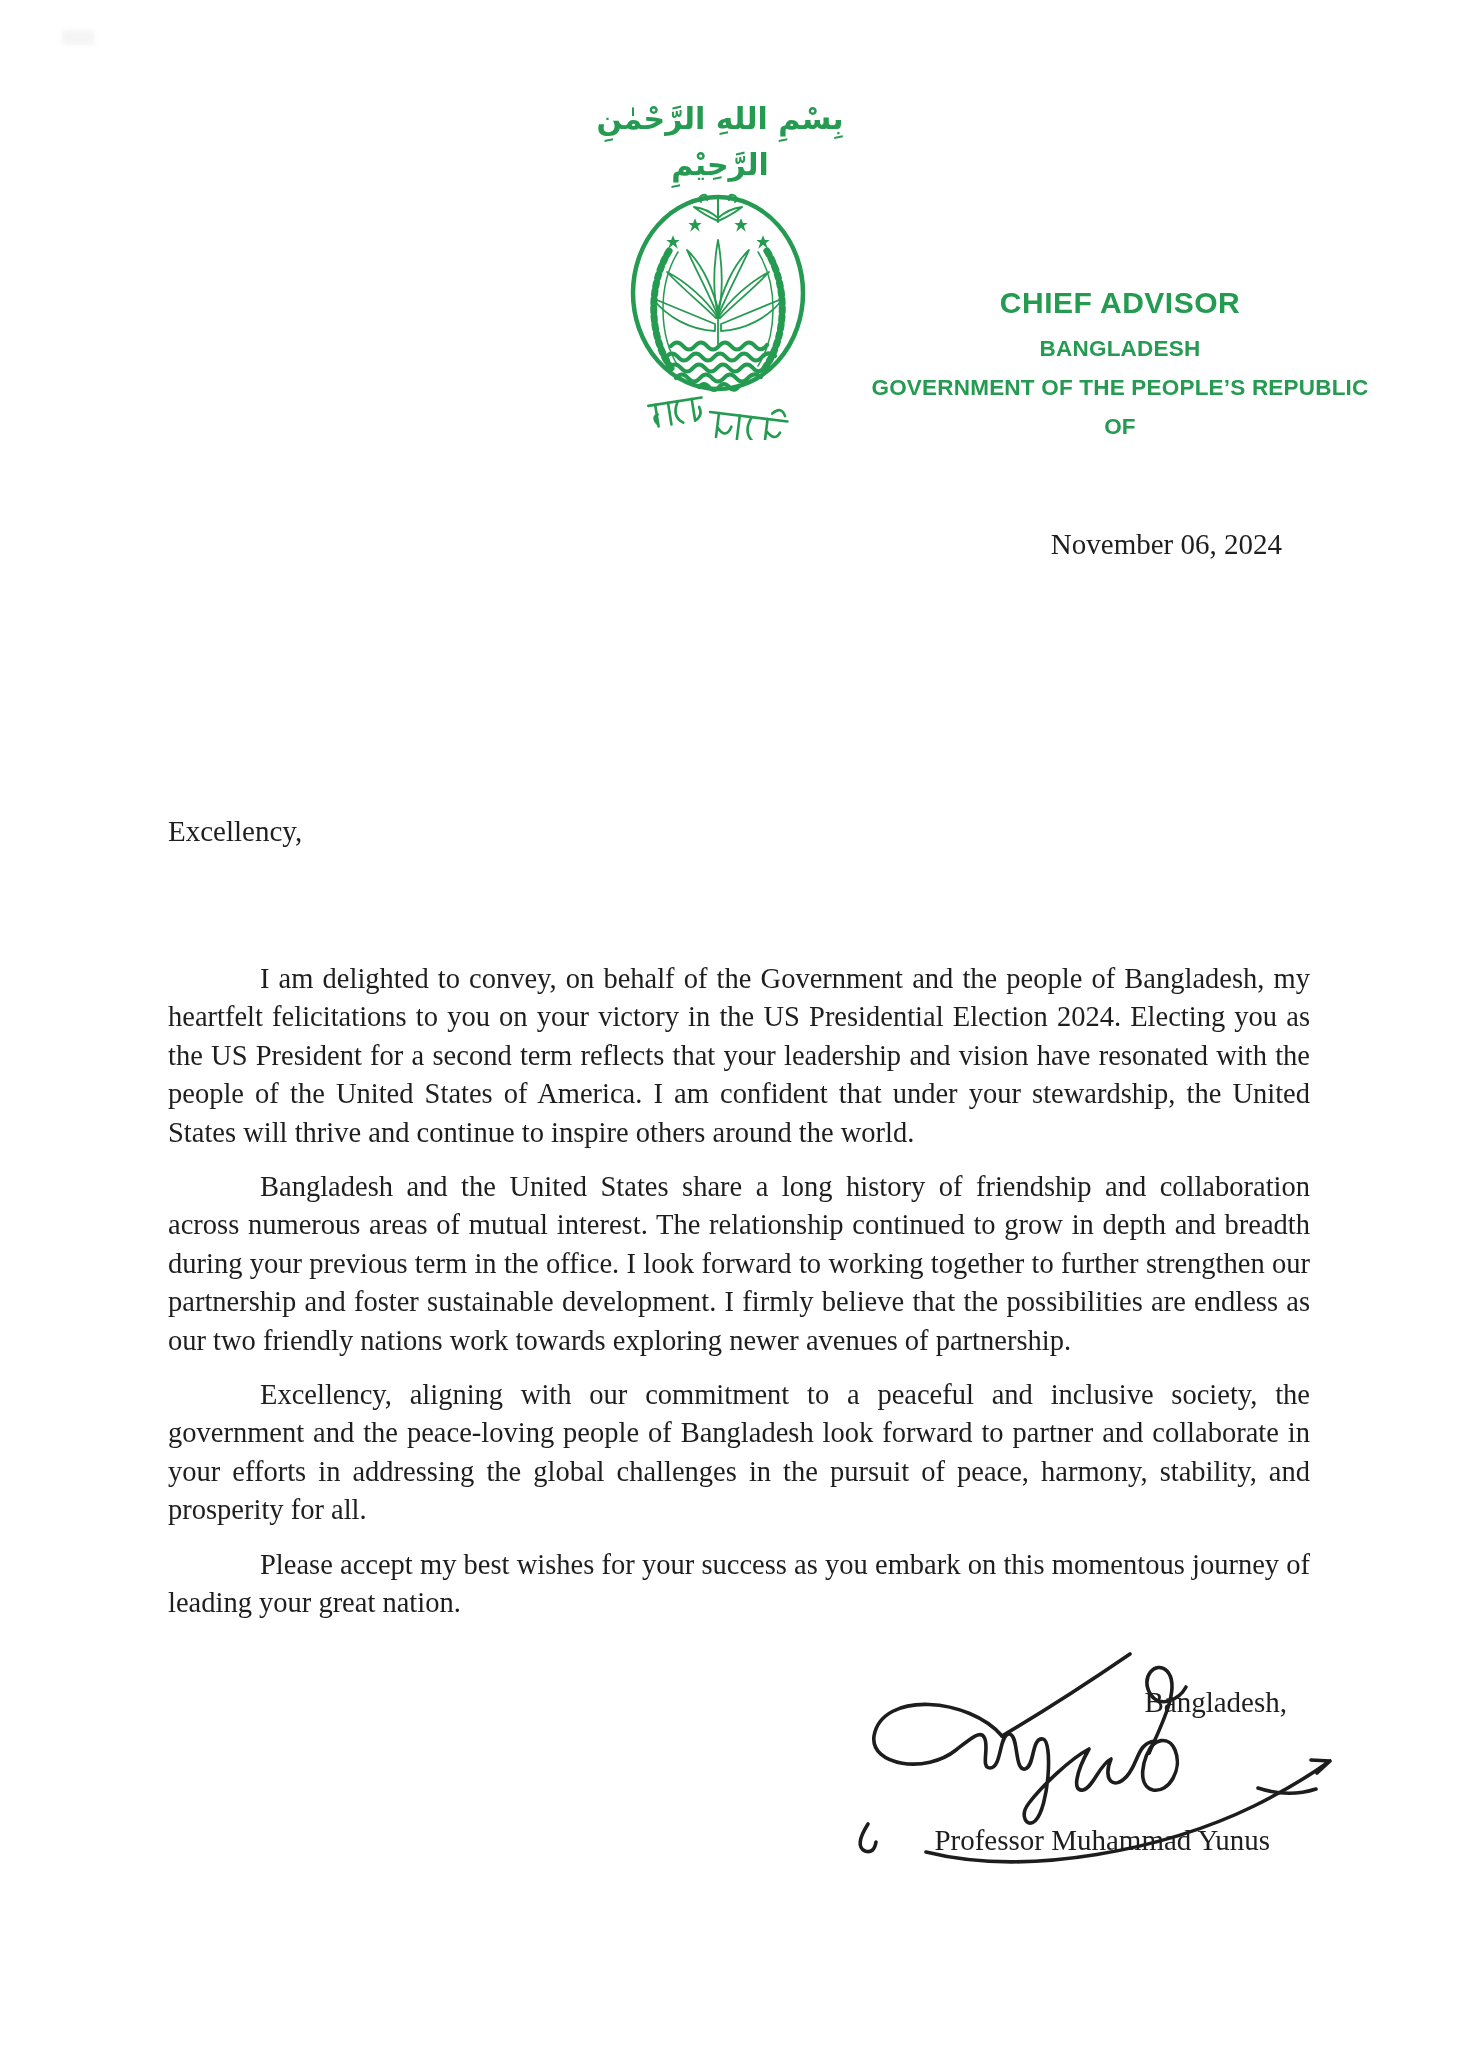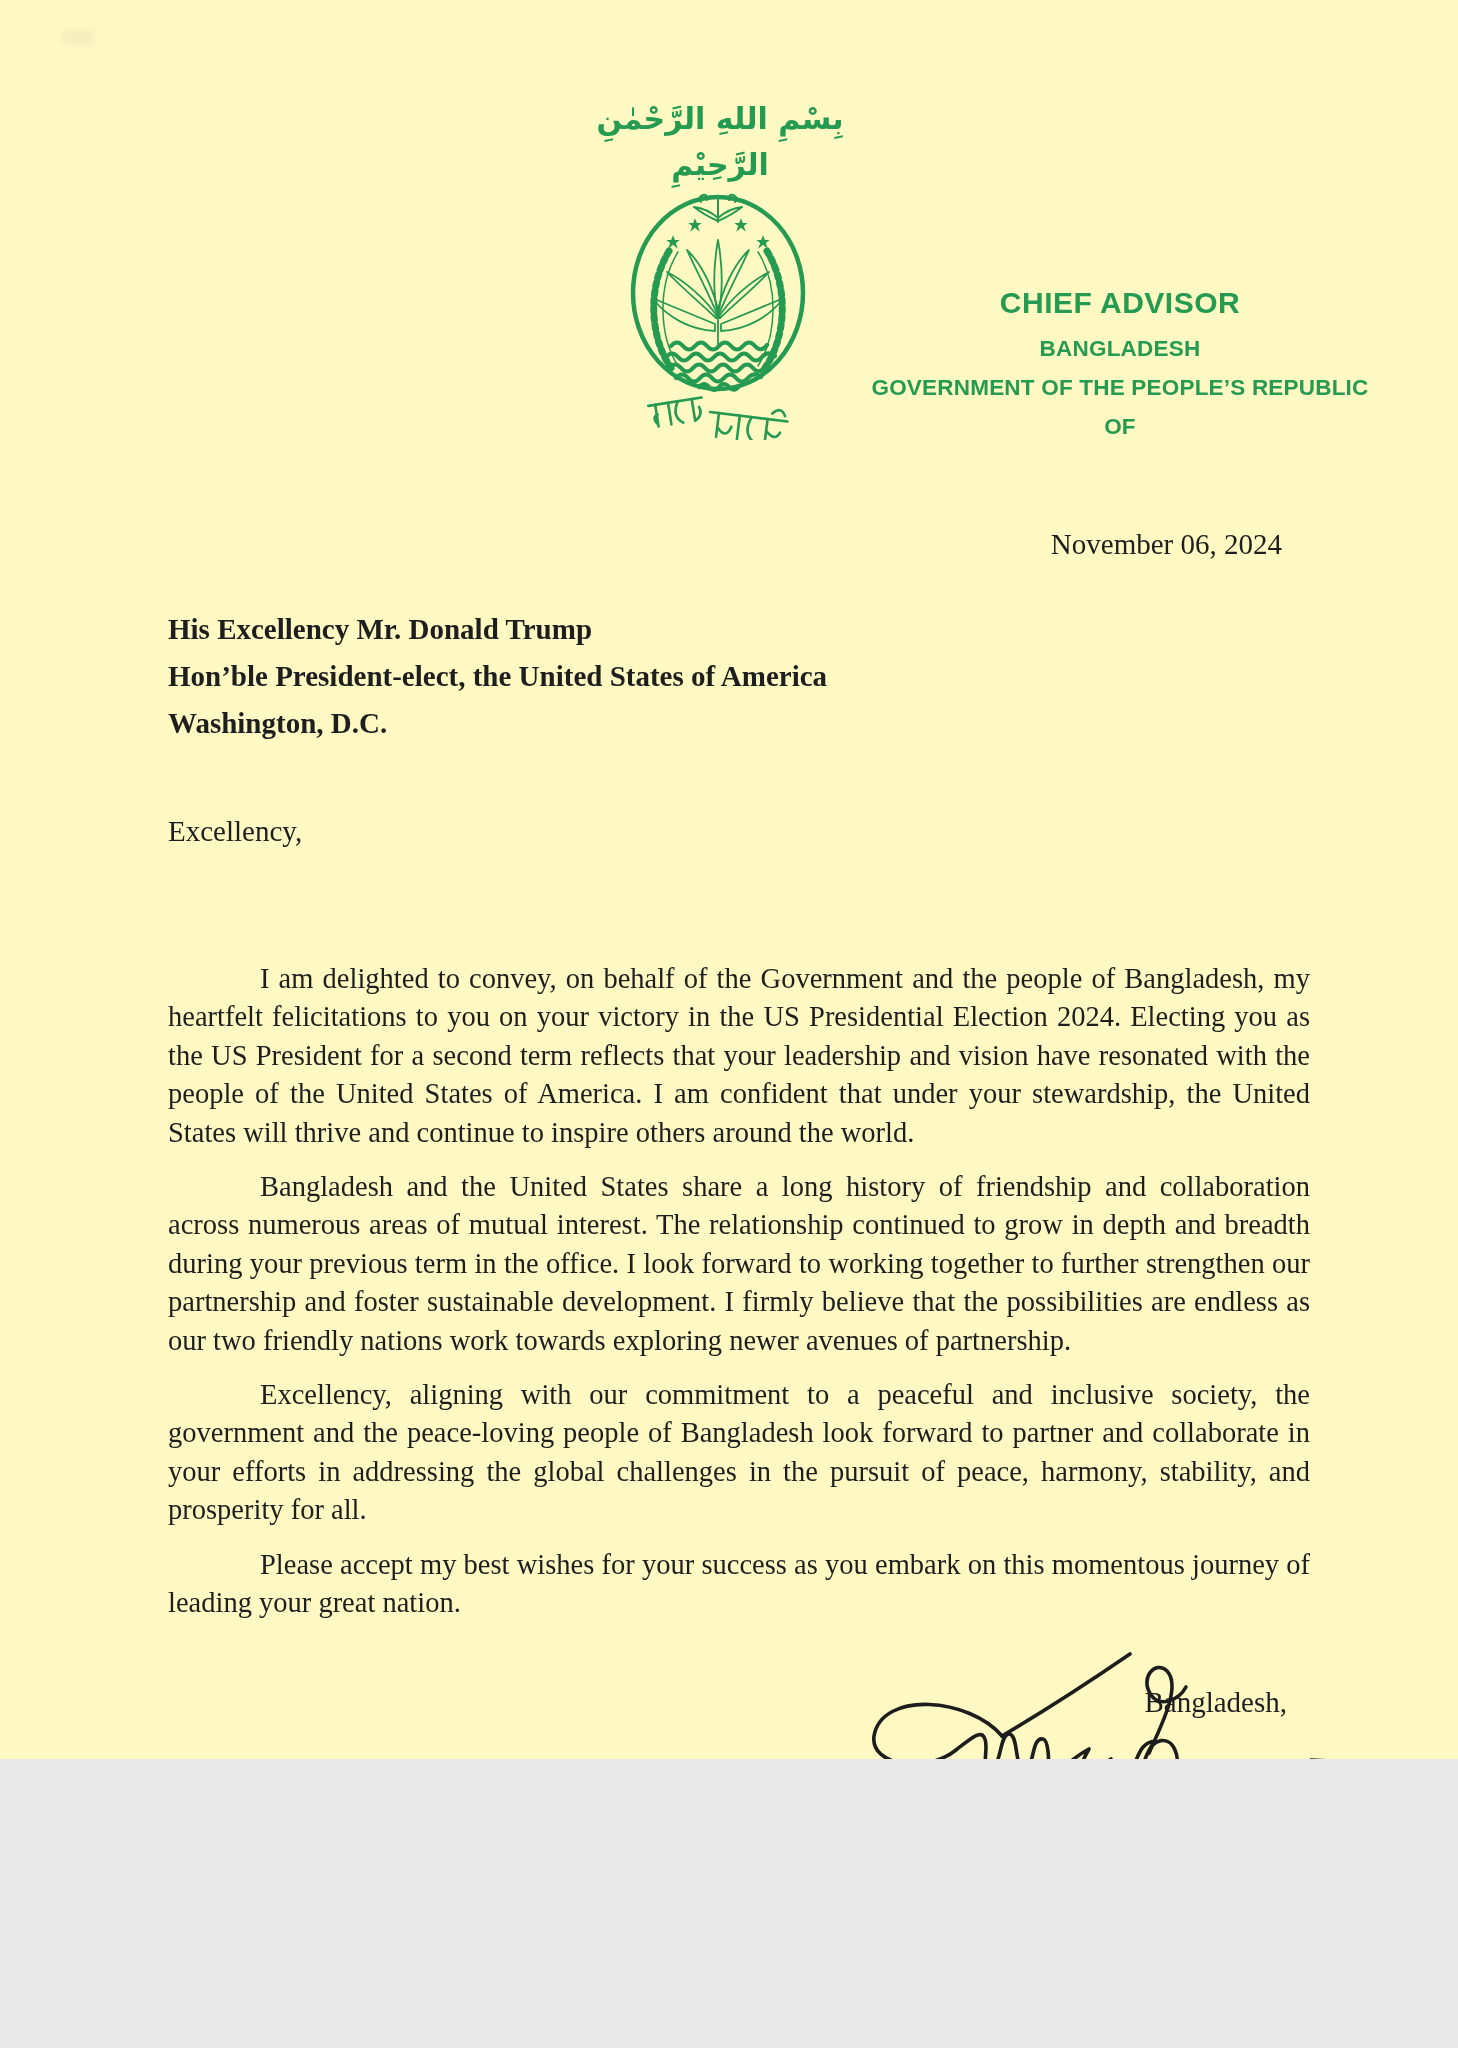--- a/index.html
+++ b/index.html
@@ -1,20 +1,20 @@
 <!DOCTYPE html>
 <html style="--green: #259a51; --ink: #1e1e1e;"><head>
 <meta charset="utf-8">
 <style>
   html,body{margin:0;padding:0;background:#e8e8e8;}
   .page{
     position:relative;
-    width:1458px;height:1759px;
+    width:1458px;height:2048px;
     margin:0 auto;
-    background:#fef9c3;
+    background:#ffffff;
     overflow:hidden;
     font-family:"Liberation Serif", serif;
     color:var(--ink,#1e1e1e);
   }
   .smudge{position:absolute;left:62px;top:30px;width:32px;height:15px;
     background:rgba(60,60,60,0.05);border-radius:3px;filter:blur(2px);}
   .bismillah{
     position:absolute;left:555px;top:96px;width:330px;
     text-align:center;direction:rtl;
     font-family:"DejaVu Sans", sans-serif;
@@ -122,25 +122,20 @@
   </div>
 
   <div class="letterhead">
     <div class="lh-title">CHIEF ADVISOR</div>
     <div class="lh-org">BANGLADESH</div>
     <div class="lh-org">GOVERNMENT OF THE PEOPLE’S REPUBLIC OF</div>
   </div>
 
   <div class="date">November 06, 2024</div>
 
-  <div class="recipient">
-    <div>His Excellency Mr. Donald Trump</div>
-    <div>Hon’ble President-elect, the United States of America</div>
-    <div>Washington, D.C.</div>
-  </div>
 
   <div class="salutation">Excellency,</div>
 
   <div class="body-text">
     <p>I am delighted to convey, on behalf of the Government and the people of Bangladesh, my heartfelt felicitations to you on your victory in the US Presidential Election 2024. Electing you as the US President for a second term reflects that your leadership and vision have resonated with the people of the United States of America. I am confident that under your stewardship, the United States will thrive and continue to inspire others around the world.</p>
     <p>Bangladesh and the United States share a long history of friendship and collaboration across numerous areas of mutual interest. The relationship continued to grow in depth and breadth during your previous term in the office. I look forward to working together to further strengthen our partnership and foster sustainable development. I firmly believe that the possibilities are endless as our two friendly nations work towards exploring newer avenues of partnership.</p>
     <p>Excellency, aligning with our commitment to a peaceful and inclusive society, the government and the peace-loving people of Bangladesh look forward to partner and collaborate in your efforts in addressing the global challenges in the pursuit of peace, harmony, stability, and prosperity for all.</p>
     <p>Please accept my best wishes for your success as you embark on this momentous journey of leading your great nation.</p>
   </div>
 

